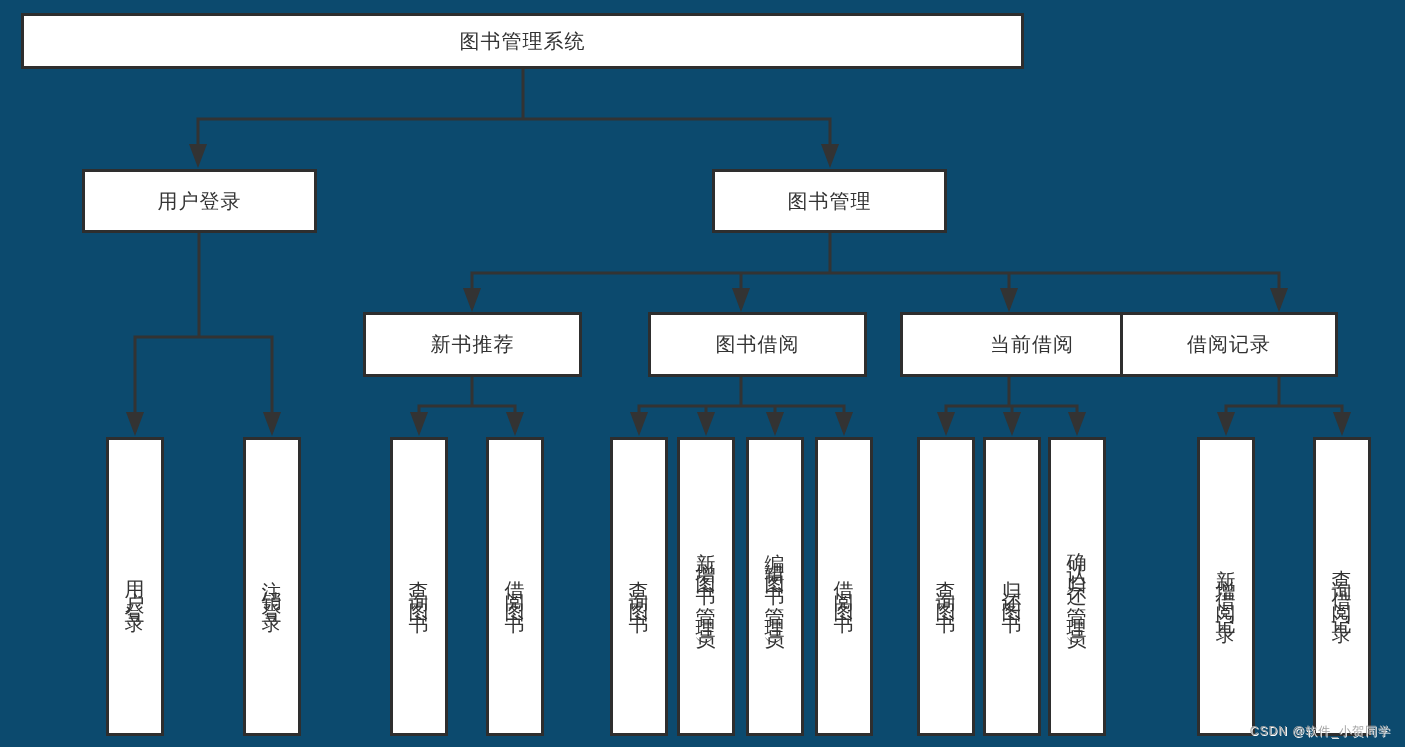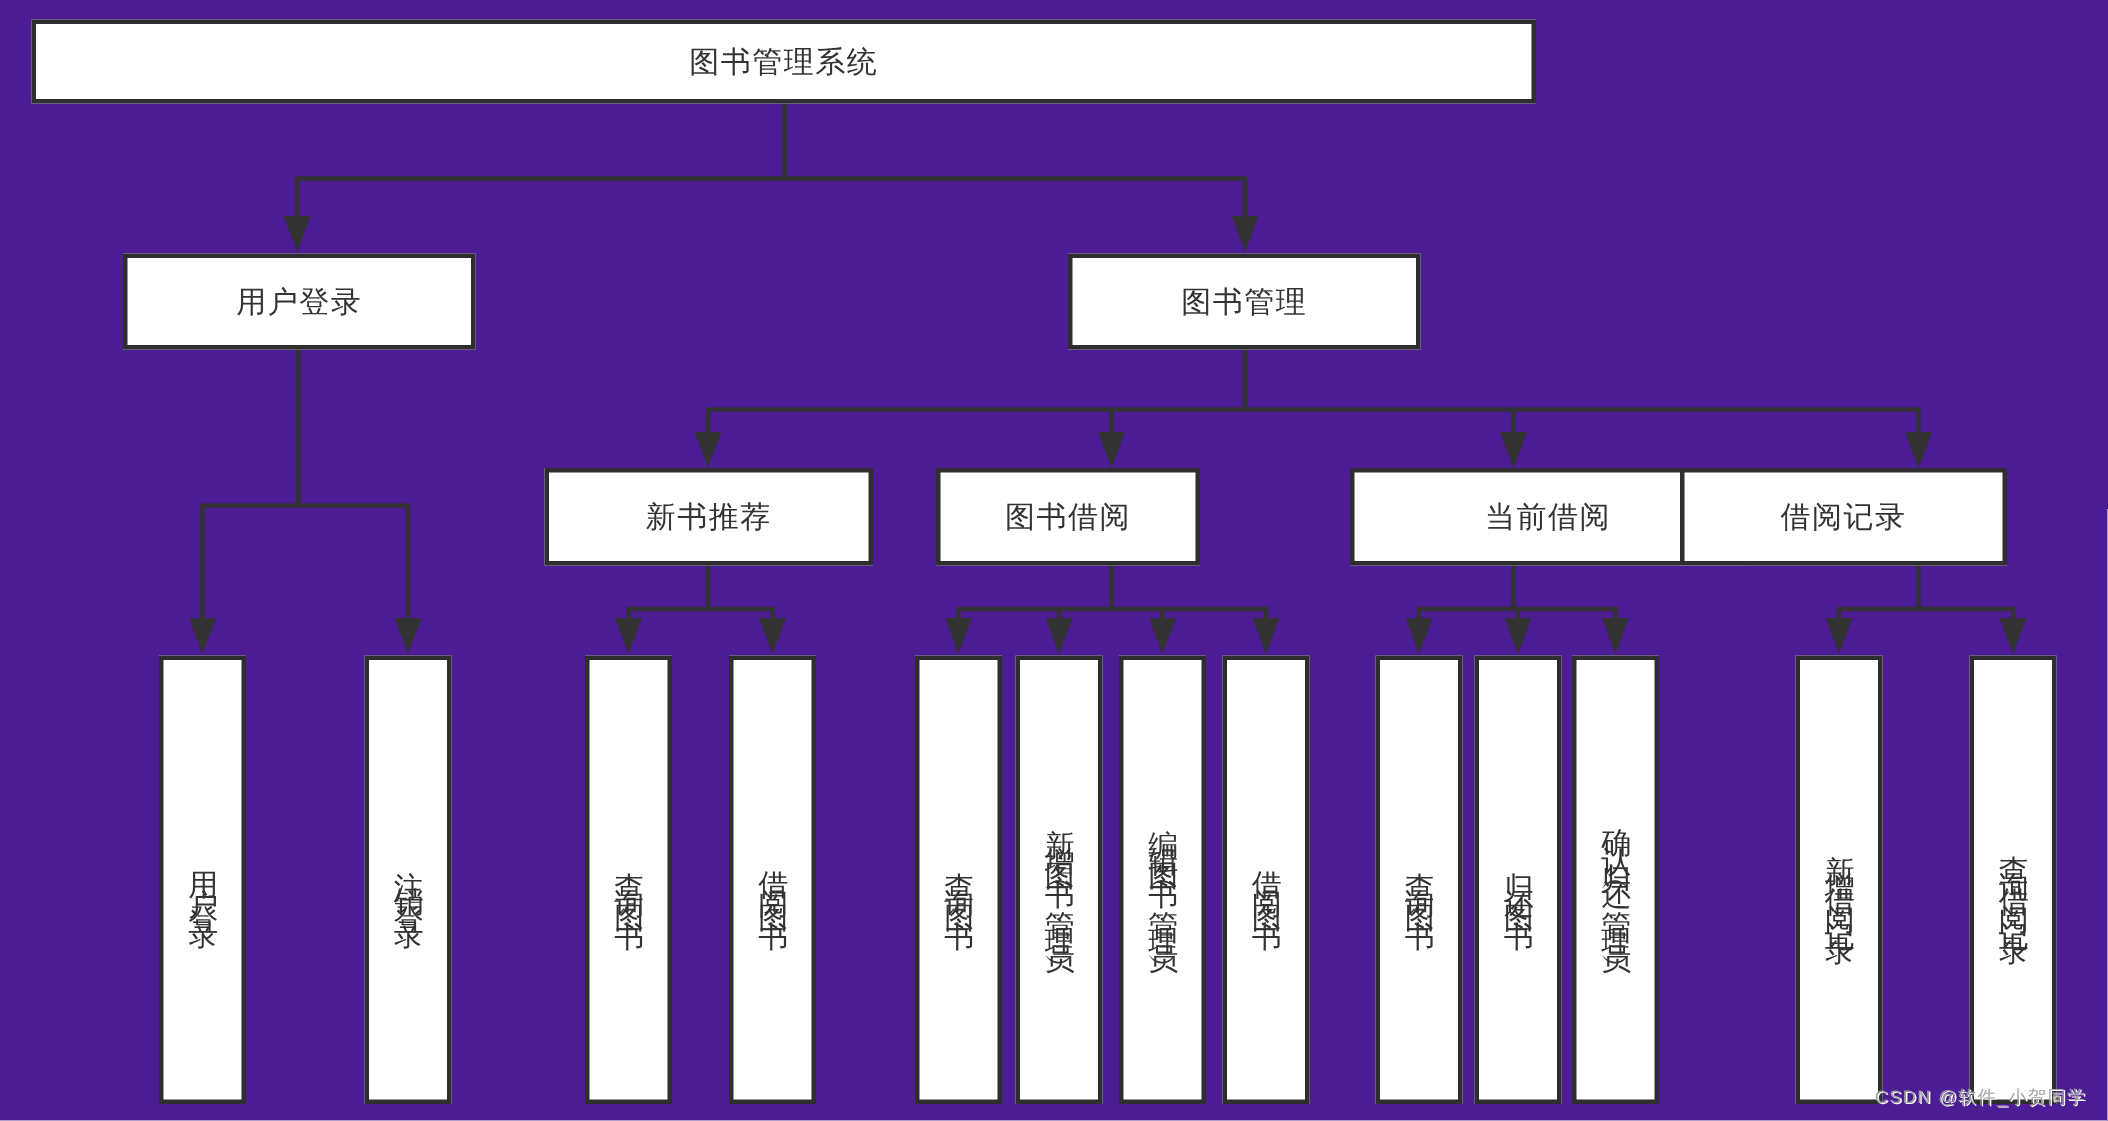--- a/index.html
+++ b/index.html
@@ -1,20 +1,20 @@
 <!DOCTYPE html>
 <html><head>
 <meta charset="utf-8">
 <style>
   html, body { margin: 0; padding: 0; background: #ffffff; }
   .canvas {
     position: relative;
     width: 1405px;
     height: 747px;
-    background: #4c1d95;
+    background: #0c4a6e;
     font-family: "Liberation Sans", "DejaVu Sans", sans-serif;
     overflow: hidden;
   }
   .connectors {
     position: absolute;
     left: 0; top: 0;
     width: 1405px; height: 747px;
   }
   .node {
     position: absolute;
@@ -98,21 +98,21 @@
   <div class="node" style="left:82px; top:169px; width:235px; height:64px;">
     <span>用户登录</span>
   </div>
   <div class="node" style="left:363px; top:312px; width:219px; height:65px;">
     <span>新书推荐</span>
   </div>
 
   <div class="node" style="left:712px; top:169px; width:235px; height:64px;">
     <span>图书管理</span>
   </div>
-  <div class="node" style="left:624px; top:312px; width:176px; height:65px;">
+  <div class="node" style="left:648px; top:312px; width:219px; height:65px;">
     <span>图书借阅</span>
   </div>
   <div class="node" style="left:900px; top:312px; width:264px; height:65px;">
     <span>当前借阅</span>
   </div>
   <div class="node" style="left:1120px; top:312px; width:218px; height:65px;">
     <span>借阅记录</span>
   </div>
 
   <div class="node" style="left:106px; top:437px; width:58px; height:299px;">

